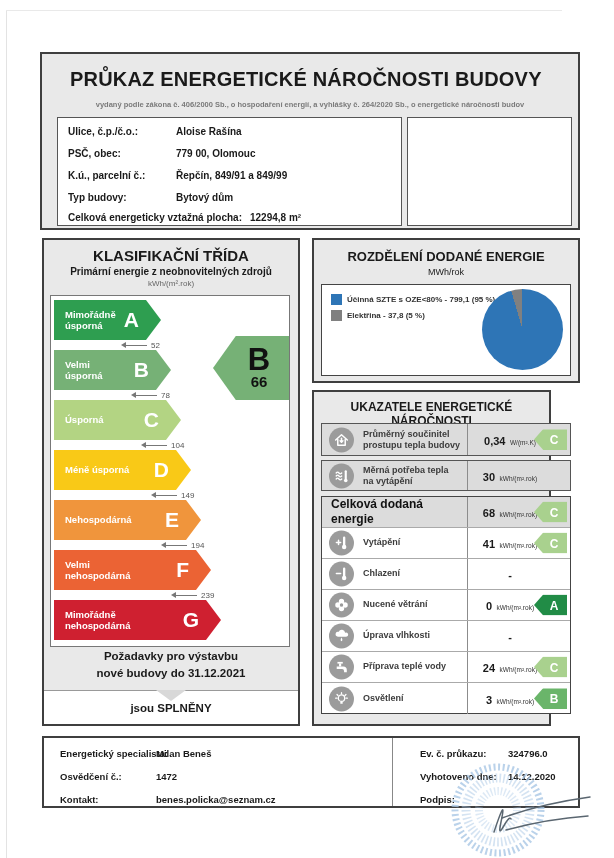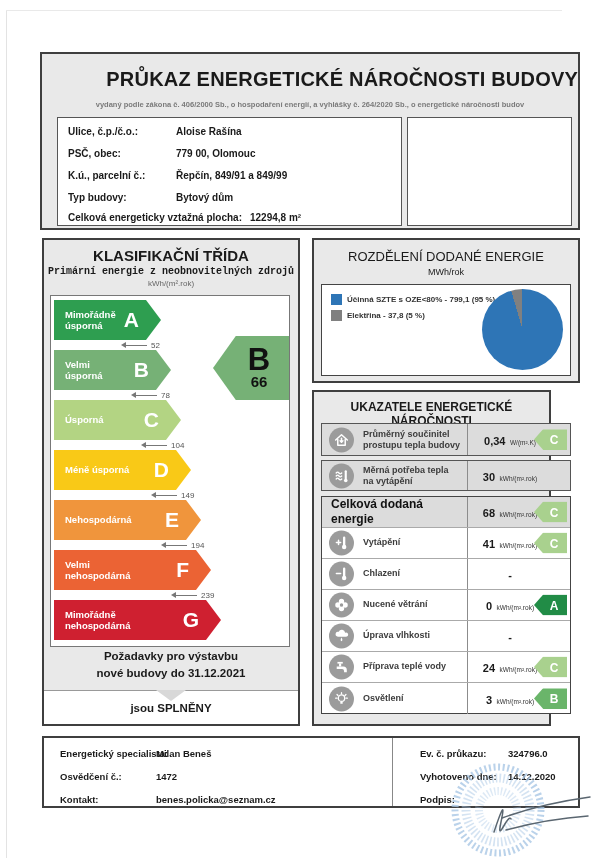--- a/index.html
+++ b/index.html
@@ -10,32 +10,32 @@
   .edge-top{position:absolute;left:6px;top:10px;width:556px;height:1px;background:#e9e9e9;}
 
   
   .logo{position:absolute;left:568px;top:8px;width:46px;height:52px;text-align:center;color:#fff;}
   .logo-door{width:18px;height:15px;margin:6px auto 2px;border:4px solid #fff;border-bottom:none;}
   .logo-text{font-size:11px;font-weight:bold;letter-spacing:.5px;line-height:1;}
   .logo-sub{font-size:4.5px;letter-spacing:1.8px;color:rgba(255,255,255,.85);margin-top:2px;}
 
   
   .hbox{position:absolute;left:40px;top:52px;width:540px;height:178px;background:#e9e9e9;border:2px solid #3f3f3f;box-sizing:border-box;}
-  .htitle{position:absolute;left:0;right:0;top:14px;text-align:right;font-size:20px;font-weight:bold;letter-spacing:.2px;}
+  .htitle{position:absolute;left:0;right:0;top:14px;text-align:left;font-size:20px;font-weight:bold;letter-spacing:.2px;padding-left:28px;}
   .hsub{position:absolute;left:0;right:0;top:46px;text-align:center;font-size:7.5px;color:#7a7a7a;font-weight:bold;}
   .addr{position:absolute;left:15px;top:63px;width:345px;height:109px;background:#fff;border:1px solid #555;box-sizing:border-box;}
   .arow{position:absolute;left:10px;font-size:10px;font-weight:bold;white-space:nowrap;}
   .arow .lab{display:inline-block;width:108px;}
   .arow5 .lab{width:auto;margin-right:8px;}
   .photo{position:absolute;left:365px;top:63px;width:165px;height:109px;background:#fff;border:1.5px solid #555;box-sizing:border-box;}
 
   
   .kbox{position:absolute;left:42px;top:238px;width:258px;height:488px;background:#e9e9e9;border:2px solid #3f3f3f;box-sizing:border-box;}
   .ktitle{position:absolute;left:0;right:0;top:7px;text-align:center;font-size:15px;font-weight:bold;}
-  .ksub{position:absolute;left:0;right:0;top:26px;text-align:center;font-size:10px;font-weight:bold;font-family:Liberation Mono, monospace;}
+  .ksub{position:absolute;left:0;right:0;top:26px;text-align:center;font-size:10px;font-weight:bold;}
   .kunit{position:absolute;left:0;right:0;top:39px;text-align:center;font-size:8px;color:#666;}
   .kpanel{position:absolute;left:6px;top:55px;width:240px;height:352px;background:#fff;border:1px solid #777;box-sizing:border-box;}
   .bar{position:absolute;left:3px;height:40px;color:#fff;
        clip-path:polygon(0 0,calc(100% - 15px) 0,100% 50%,calc(100% - 15px) 100%,0 100%);}
   .b0{top:4px;width:107px}.b1{top:54px;width:117px}.b2{top:104px;width:127px}
   .b3{top:154px;width:137px}.b4{top:204px;width:147px}.b5{top:254px;width:157px}.b6{top:304px;width:167px}
   .bl{position:absolute;left:11px;top:50%;transform:translateY(-50%);font-size:9.5px;font-weight:bold;line-height:1.2;white-space:pre-line;}
   .bletter{position:absolute;right:22px;top:50%;transform:translateY(-50%);font-size:21px;font-weight:bold;}
   .thr{position:absolute;height:9px;display:flex;align-items:center;}
   .t0{top:45px;left:74px}.t1{top:95px;left:84px}.t2{top:145px;left:94px}
@@ -49,21 +49,21 @@
   .bigletter{font-size:31px;font-weight:bold;line-height:.9;}
   .bigval{font-size:15px;font-weight:bold;}
   .req{position:absolute;left:0;right:0;top:408px;text-align:center;font-size:11.5px;font-weight:bold;line-height:1.45;white-space:pre-line;}
   .splneny{position:absolute;left:0;right:0;bottom:0;height:33px;background:#fff;border-top:1px solid #999;text-align:center;}
   .splneny-chev{position:absolute;left:50%;top:-1px;transform:translateX(-50%);
        border-left:15px solid transparent;border-right:15px solid transparent;border-top:11px solid #d8d8d8;}
   .splneny-txt{display:inline-block;margin-top:11px;font-size:11.5px;font-weight:bold;}
 
   
   .dbox{position:absolute;left:312px;top:238px;width:268px;height:145px;background:#e9e9e9;border:2px solid #3f3f3f;box-sizing:border-box;}
-  .dtitle{position:absolute;left:0;right:0;top:9px;text-align:center;font-size:13px;font-weight:normal;}
+  .dtitle{position:absolute;left:0;right:0;top:9px;text-align:center;font-size:13px;font-weight:bold;}
   .dunit{position:absolute;left:0;right:0;top:27px;text-align:center;font-size:9px;}
   .dpanel{position:absolute;left:7px;top:44px;width:250px;height:92px;background:#fff;border:1.5px solid #444;box-sizing:border-box;}
   .leg{position:absolute;left:9px;display:flex;align-items:center;}
   .leg0{top:9px}.leg1{top:25px}
   .lsw{width:11px;height:11px;margin-right:5px;flex:0 0 auto;}
   .ltxt{font-size:8px;font-weight:bold;color:#333;white-space:nowrap;}
   .pie{position:absolute;left:160px;top:4px;width:81px;height:81px;border-radius:50%;}
 
   
   .ubox{position:absolute;left:312px;top:390px;width:239px;height:336px;background:#e9e9e9;border:2px solid #3f3f3f;box-sizing:border-box;}

